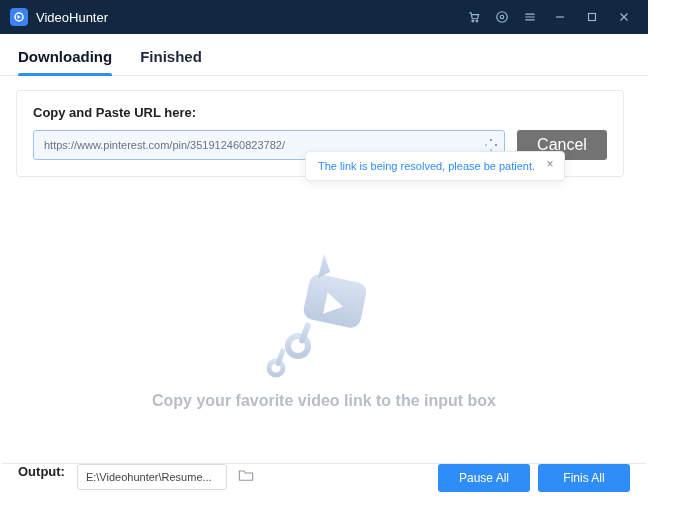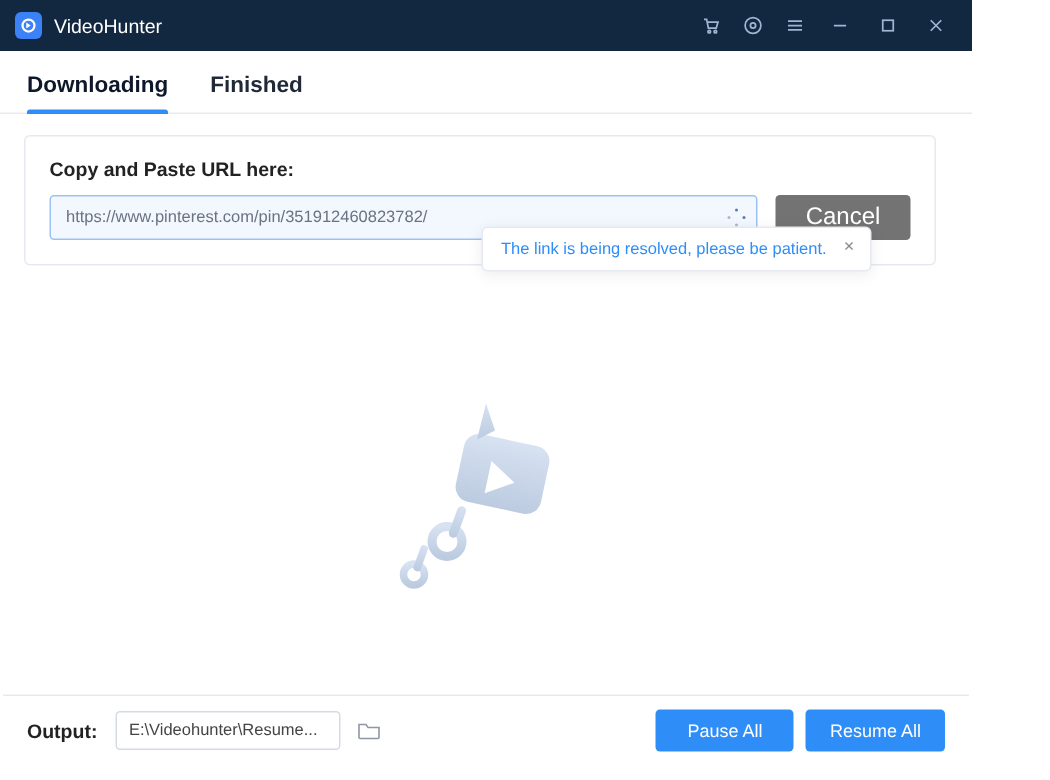--- a/index.html
+++ b/index.html
@@ -25,29 +25,29 @@
   .url-input { flex: 1; height: 30px; border: 1px solid #9cc2f4; border-radius: 3px; background: #f3f8fe; padding: 0 30px 0 10px; font-size: 11px; color: #6b7280; outline: none; }
   .url-input-wrap { position: relative; flex: 1; display: flex; }
   .spinner { position: absolute; right: 8px; top: 50%; transform: translateY(-50%); width: 12px; height: 12px; }
   .spinner span { position: absolute; width: 2px; height: 2px; background: #5b7aa8; border-radius: 50%; }
   .spinner span:nth-child(1){ top:0; left:5px; }
   .spinner span:nth-child(2){ top:5px; left:10px; }
   .spinner span:nth-child(3){ top:10px; left:5px; opacity:.5;}
   .spinner span:nth-child(4){ top:5px; left:0; opacity:.5;}
   .btn-cancel { width: 90px; height: 30px; background: #737373; color: #fff; font-size: 16px; border: none; border-radius: 3px; cursor: pointer; }
 
-  .tooltip { position: absolute; top: 60px; left: 304px; width: 260px; background: #fff; border: 1px solid #e6eaf0; border-radius: 4px; box-shadow: 0 2px 10px rgba(0,0,0,.08); padding: 8px 26px 8px 12px; font-size: 11px; color: #2e8df6; z-index: 5; }
+  .tooltip { position: absolute; top: 60px; left: 288px; width: 260px; background: #fff; border: 1px solid #e6eaf0; border-radius: 4px; box-shadow: 0 2px 10px rgba(0,0,0,.08); padding: 8px 26px 8px 12px; font-size: 11px; color: #2e8df6; z-index: 5; }
   .tooltip-close { position: absolute; right: 8px; top: 6px; width: 12px; height: 12px; cursor: pointer; color: #888; font-size: 12px; line-height: 12px; text-align: center; }
 
   .empty-area { flex: 1; display: flex; flex-direction: column; align-items: center; justify-content: center; padding-top: 20px; position: relative; }
   .illus { width: 140px; height: 130px; position: relative; opacity: 1; }
   .illus svg { width: 100%; height: 100%; }
   .empty-text { font-size: 16px; font-weight: 700; color: #b7bec8; margin-top: 12px; }
 
-  .footer { height: 56px; border-top: 0; display: flex; align-items: center; padding: 0 18px 10px 18px; gap: 8px; }
+  .footer { height: 56px; border-top: 0; display: flex; align-items: flex-start; padding: 0 18px 10px 18px; gap: 8px; }
   .footer-sep { height:1px; background:#e6eaf0; margin:0 2px; }
   .out-label { font-size: 13px; font-weight: 700; color: #222; margin-right: 4px; }
   .out-path { width: 150px; height: 26px; border: 1px solid #d5dbe4; border-radius: 3px; padding: 0 8px; font-size: 11px; color: #444; display: flex; align-items: center; overflow: hidden; white-space: nowrap; }
   .folder-btn { width: 22px; height: 22px; display: flex; align-items: center; justify-content: center; cursor: pointer; color: #8d97a5; }
   .folder-btn svg { width: 16px; height: 14px; }
   .footer .spacer { flex: 1; }
   .btn-primary { height: 28px; padding: 0 16px; background: #2e8df6; color: #fff; font-size: 12px; border: none; border-radius: 3px; cursor: pointer; min-width: 92px; }
 </style>
 </head>
 <body>
@@ -137,31 +137,32 @@
           <rect x="52" y="28" width="58" height="46" rx="10" transform="rotate(12 81 51)"></rect>
           <path d="M72 44 l18 11 -18 11 z" fill="#fff" transform="rotate(12 81 51)"></path>
           <path d="M70 4 l6 18 -12 6 z"></path>
           <circle cx="44" cy="96" r="10" fill="none" stroke="url(#g1)" stroke-width="6"></circle>
           <rect x="48" y="72" width="6" height="22" rx="3" transform="rotate(20 51 83)"></rect>
           <circle cx="22" cy="118" r="7" fill="none" stroke="url(#g1)" stroke-width="5"></circle>
           <rect x="24" y="98" width="5" height="18" rx="2" transform="rotate(20 26 107)"></rect>
         </g>
       </svg>
     </div>
+    <div class="empty-text">Copy your favorite video link to the input box</div>
   </div>
 
   <div class="footer-sep"></div>
   <div class="footer">
     <div class="out-label">Output:</div>
     <div class="out-path">
         <span>E:\Videohunter\Resume...</span>
       </div>
     <div class="folder-btn">
       <svg viewBox="0 0 24 20" fill="none" stroke="currentColor" stroke-width="1.6">
           <path d="M2 4h7l2 3h11v10a1 1 0 0 1-1 1H3a1 1 0 0 1-1-1V4z"></path>
         </svg>
     </div>
     <div class="spacer"></div>
     <button class="btn-primary">Pause All</button>
-    <button class="btn-primary">Resume All</button>
+    <button class="btn-primary">Finis All</button>
   </div>
 
 </div>
 
 </body></html>

